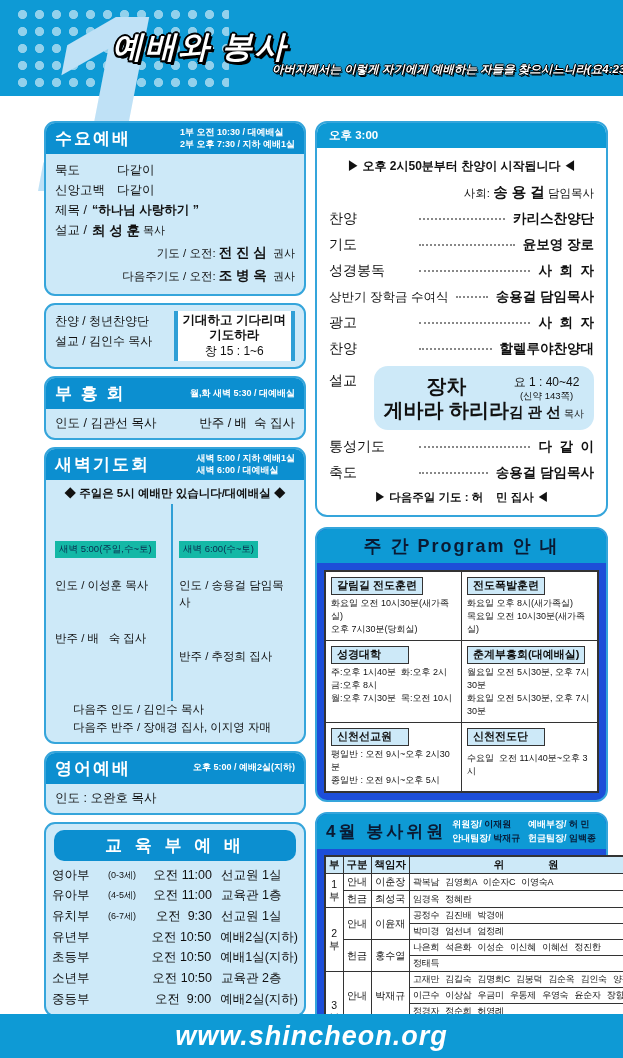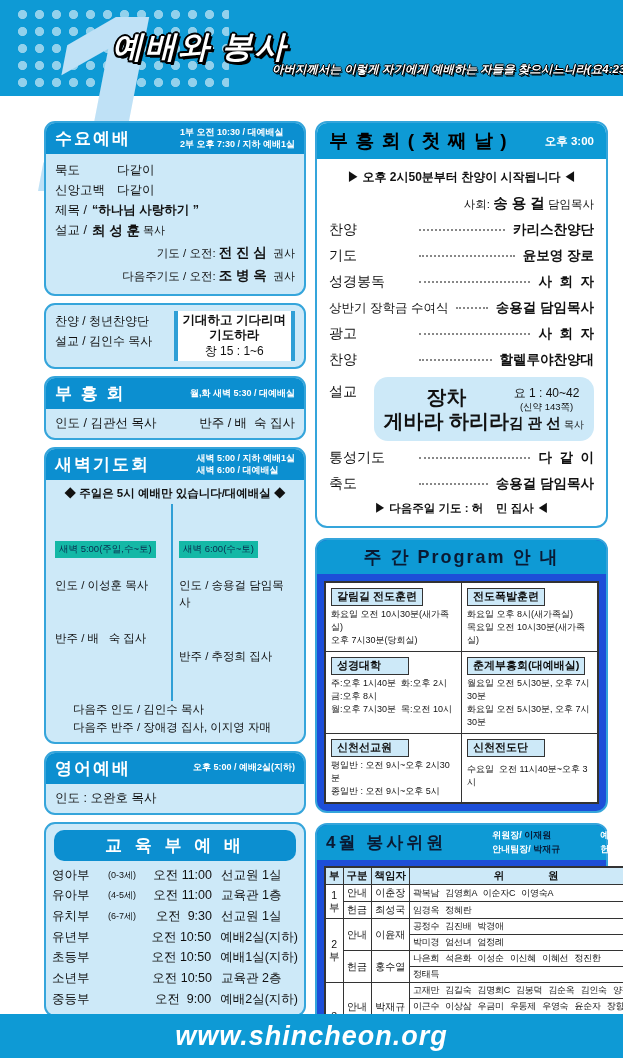--- a/index.html
+++ b/index.html
@@ -98,21 +98,21 @@
   .pg-table { width:100%; border-collapse:collapse; background:#fff; border:2px solid #333; }
   .pg-table td { border:1px solid #333; padding:3px 5px 4px; vertical-align:top; width:50%; }
   .cell-h { background:#cde9f8; border:1px solid #333; font-weight:bold; font-size:11px;
             padding:0 5px 1px; display:inline-block; min-width:62%; margin-bottom:2px; white-space:nowrap; }
   .cell-l { font-size:9px; line-height:1.45; white-space:pre-wrap; }
 
   .vol-h { display:flex; align-items:center; gap:6px; background:#0e9ad5; margin:0 -7px 6px;
            border-radius:10px 10px 0 0; padding:4px 9px; }
   .vol-title { font-weight:bold; font-size:17px; color:#0a1a33; letter-spacing:3px; white-space:nowrap; }
   .officers { flex:1; display:grid; grid-template-columns:1.1fr 1fr; font-size:9px; line-height:1.5; }
-  .off { white-space:nowrap;margin-left:40px; }
+  .off { white-space:nowrap; }
   .off .l { color:#fff; font-weight:bold; }
   .off .n { color:#071c38; font-weight:bold; }
   .vol-table { width:100%; border-collapse:collapse; background:#fff; border:2px solid #333; }
   .vol-table th, .vol-table td { border:1px solid #333; padding:1px 3px; }
   .vol-table th { background:#cde9f8; font-size:10.5px; white-space:pre; }
   td.bu { text-align:center; font-size:10.5px; white-space:pre-line; width:26px; }
   td.g  { text-align:center; font-size:10px; white-space:pre-line; width:38px; }
   td.n  { text-align:center; font-size:10px; white-space:nowrap; width:46px; }
   td.m  { font-size:9px; white-space:nowrap; word-spacing:4px; letter-spacing:-0.3px; overflow:hidden; }
 
@@ -282,21 +282,20 @@
 
       </div>
     </div>
 
   </div>
 
   <div class="colR">
 
     <div class="rp">
       <div class="rp-h">
-        <span class="t">부 흥 회 ( 첫 째 날 )</span>
         <span class="time">오후 3:00</span>
       </div>
       <div class="rp-b">
         <div class="notice">▶ 오후 2시50분부터 찬양이 시작됩니다 ◀</div>
         <div class="mc">
           <span>사회:</span>
           <span class="n">송 용 걸</span>
           <span>담임목사</span>
         </div>
 

